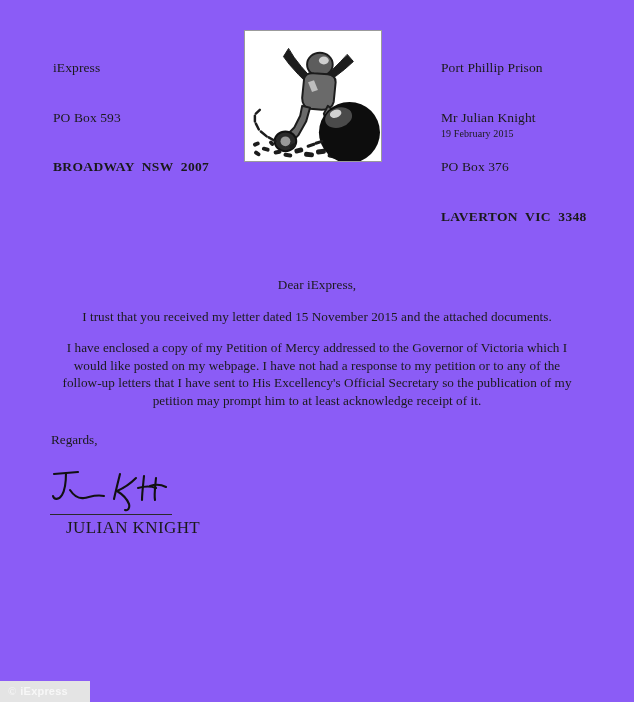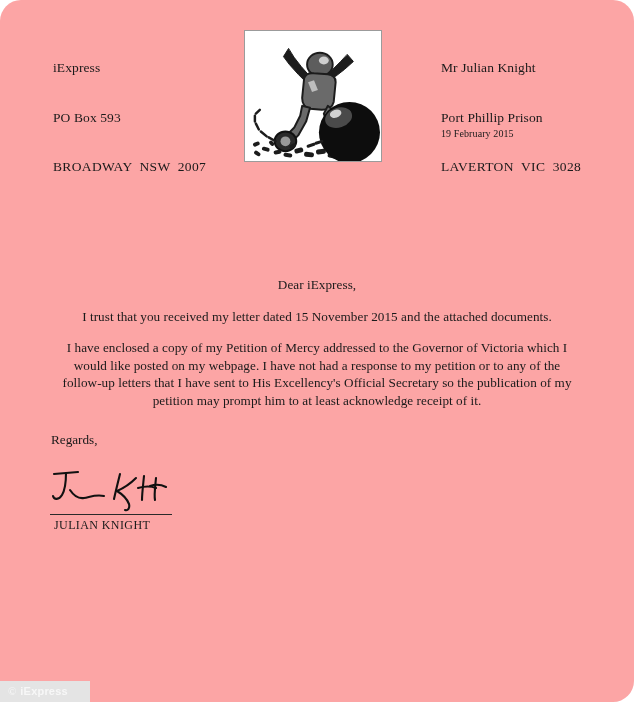--- a/index.html
+++ b/index.html
@@ -12,22 +12,21 @@
     height: 702px;
     position: relative;
     overflow: hidden;
     font-family: "Liberation Serif", "DejaVu Serif", serif;
     color: #1a1a1a;
   }
 
   .page {
     position: absolute;
     inset: 0;
-    background: #fca5a5;
-    border-radius: 21px;
+    background: #8b5cf6;
   }
 
   
   .header {
     position: absolute;
     top: 0;
     left: 0;
     right: 0;
     height: 180px;
   }
@@ -36,21 +35,21 @@
     position: absolute;
     font-size: 13.5px;
     line-height: 16.5px;
     letter-spacing: 0.1px;
     white-space: pre;
   }
   .addr-sender { left: 53px; top: 27px; }
   .addr-recipient { left: 441px; top: 27px; }
 
   .addr-line { display: block; }
-  .addr-line.caps { letter-spacing: 0.35px; }
+  .addr-line.caps { letter-spacing: 0.35px; font-weight: bold; }
 
   .letter-date {
     position: absolute;
     left: 441px;
     top: 126px;
     font-size: 10px;
     line-height: 16.5px;
     letter-spacing: 0.1px;
     text-align: center;
   }
@@ -104,23 +103,23 @@
     height: 48px;
     display: block;
   }
   .signature-rule {
     width: 122px;
     height: 1px;
     background: #2a2a2a;
     margin: 0 0 3px 2px;
   }
   .signature-name {
-    font-size: 12px;
+    font-size: 17px;
     letter-spacing: 0.4px;
-    margin-left: 6px;
+    margin-left: 18px;
   }
 
   
   .footer-watermark {
     position: absolute;
     left: 0;
     bottom: 0;
     width: 90px;
     height: 21px;
     background: #e4e4e4;
@@ -207,23 +206,24 @@
 
           <g stroke="#1c1c1c" stroke-width="3" fill="none">
             <path d="M78 112 L72 114"></path>
             <path d="M70 115 L64 117"></path>
           </g>
         </g>
       </svg>
     </div>
 
     <div class="addr-block addr-recipient">
+      <span class="addr-line">Port Phillip Prison</span>
       <span class="addr-line">Mr Julian Knight</span>
-      <span class="addr-line">Port Phillip Prison</span>
-      <span class="addr-line caps">LAVERTON  VIC  3028</span>
+      <span class="addr-line">PO Box 376</span>
+      <span class="addr-line caps">LAVERTON  VIC  3348</span>
     </div>
 
     <div class="letter-date">19 February 2015</div>
   </div>
 
   <div class="body-text">
     <p class="salutation">Dear iExpress,</p>
     <p class="para">I trust that you received my letter dated 15 November 2015 and the attached documents.</p>
     <p class="para-block">I have enclosed a copy of my Petition of Mercy addressed to the Governor of Victoria which I would like posted on my webpage. I have not had a response to my petition or to any of the follow-up letters that I have sent to His Excellency's Official Secretary so the publication of my petition may prompt him to at least acknowledge receipt of it.</p>
   </div>

